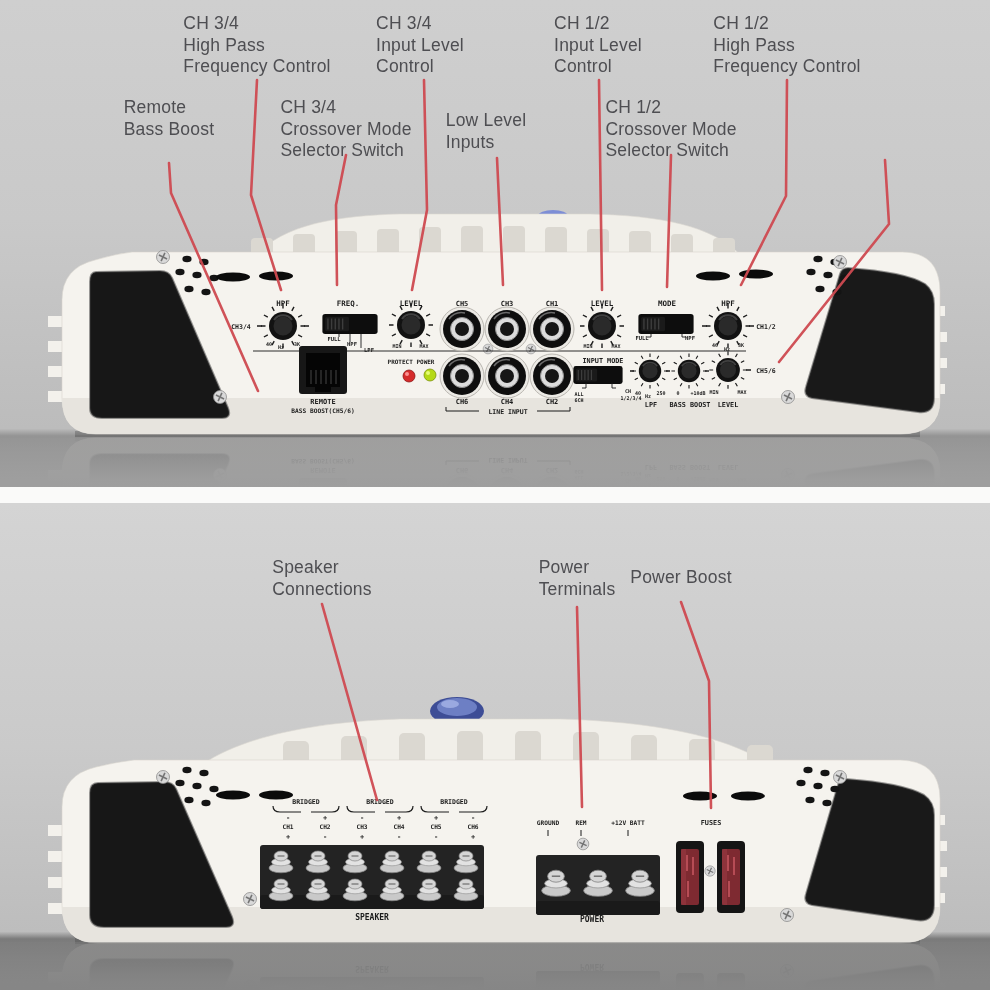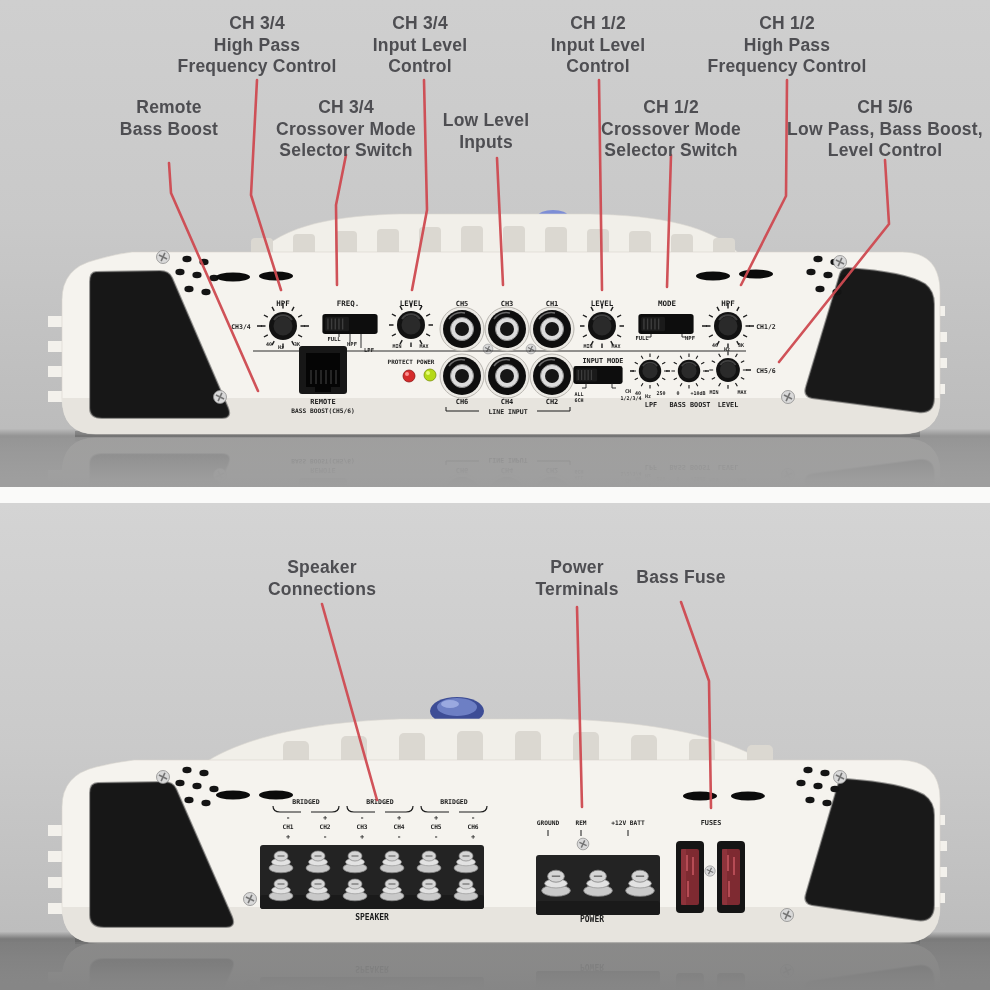--- a/index.html
+++ b/index.html
@@ -12,22 +12,22 @@
     background:linear-gradient(180deg,#d4d4d4 0%,#cacaca 50%,#bdbdbd 88%,#7b7b7b 89.5%,#8a8a8a 100%);}
   .amp-svg{position:absolute;left:0;width:990px;height:487px;}
   #amp-top-svg{top:0;}
   #amp-bottom-svg{top:503px;}
   .fade{position:absolute;left:0;width:990px;pointer-events:none;}
   #fade-top{top:438px;height:49px;
     background:linear-gradient(180deg,rgba(150,150,150,.45) 0%,rgba(158,158,158,.97) 85%,#9e9e9e 100%);}
   #fade-bottom{top:942px;height:48px;
     background:linear-gradient(180deg,rgba(128,128,128,.5) 0%,rgba(134,134,134,.97) 85%,#868686 100%);}
   #leader-svg{position:absolute;left:0;top:0;width:990px;height:990px;pointer-events:none;}
-  .callout{position:absolute;transform:translateX(-50%);text-align:center;
-    color:#4e4e52;font-size:17.5px;line-height:21.5px;font-weight:700;
+  .callout{position:absolute;transform:translateX(-50%);text-align:left;
+    color:#4e4e52;font-size:17.5px;line-height:21.5px;font-weight:400;
     letter-spacing:.2px;white-space:nowrap;}
   svg text{font-family:"DejaVu Sans Mono",monospace;font-weight:bold;fill:#1b1b1b;}
 </style>
 </head>
 <body>
 
 <div id="stage">
   <div class="bg-top"></div>
   <div class="bg-sep"></div>
   <div class="bg-bottom"></div>
@@ -463,17 +463,16 @@
   </svg>
 
   <div class="callout" style="left:257px;top:13px">CH 3/4<br>High Pass<br>Frequency Control</div>
   <div class="callout" style="left:420px;top:13px">CH 3/4<br>Input Level<br>Control</div>
   <div class="callout" style="left:598px;top:13px">CH 1/2<br>Input Level<br>Control</div>
   <div class="callout" style="left:787px;top:13px">CH 1/2<br>High Pass<br>Frequency Control</div>
   <div class="callout" style="left:169px;top:97px">Remote<br>Bass Boost</div>
   <div class="callout" style="left:346px;top:97px">CH 3/4<br>Crossover Mode<br>Selector Switch</div>
   <div class="callout" style="left:486px;top:110px">Low Level<br>Inputs</div>
   <div class="callout" style="left:671px;top:97px">CH 1/2<br>Crossover Mode<br>Selector Switch</div>
-  <div class="callout" style="left:885px;top:97px">CH 5/6<br>Low Pass, Bass Boost,<br>Level Control</div>
   <div class="callout" style="left:322px;top:557px">Speaker<br>Connections</div>
   <div class="callout" style="left:577px;top:557px">Power<br>Terminals</div>
-  <div class="callout" style="left:681px;top:567px">Bass Fuse</div>
+  <div class="callout" style="left:681px;top:567px">Power Boost</div>
 </div>
 
 </body></html>

